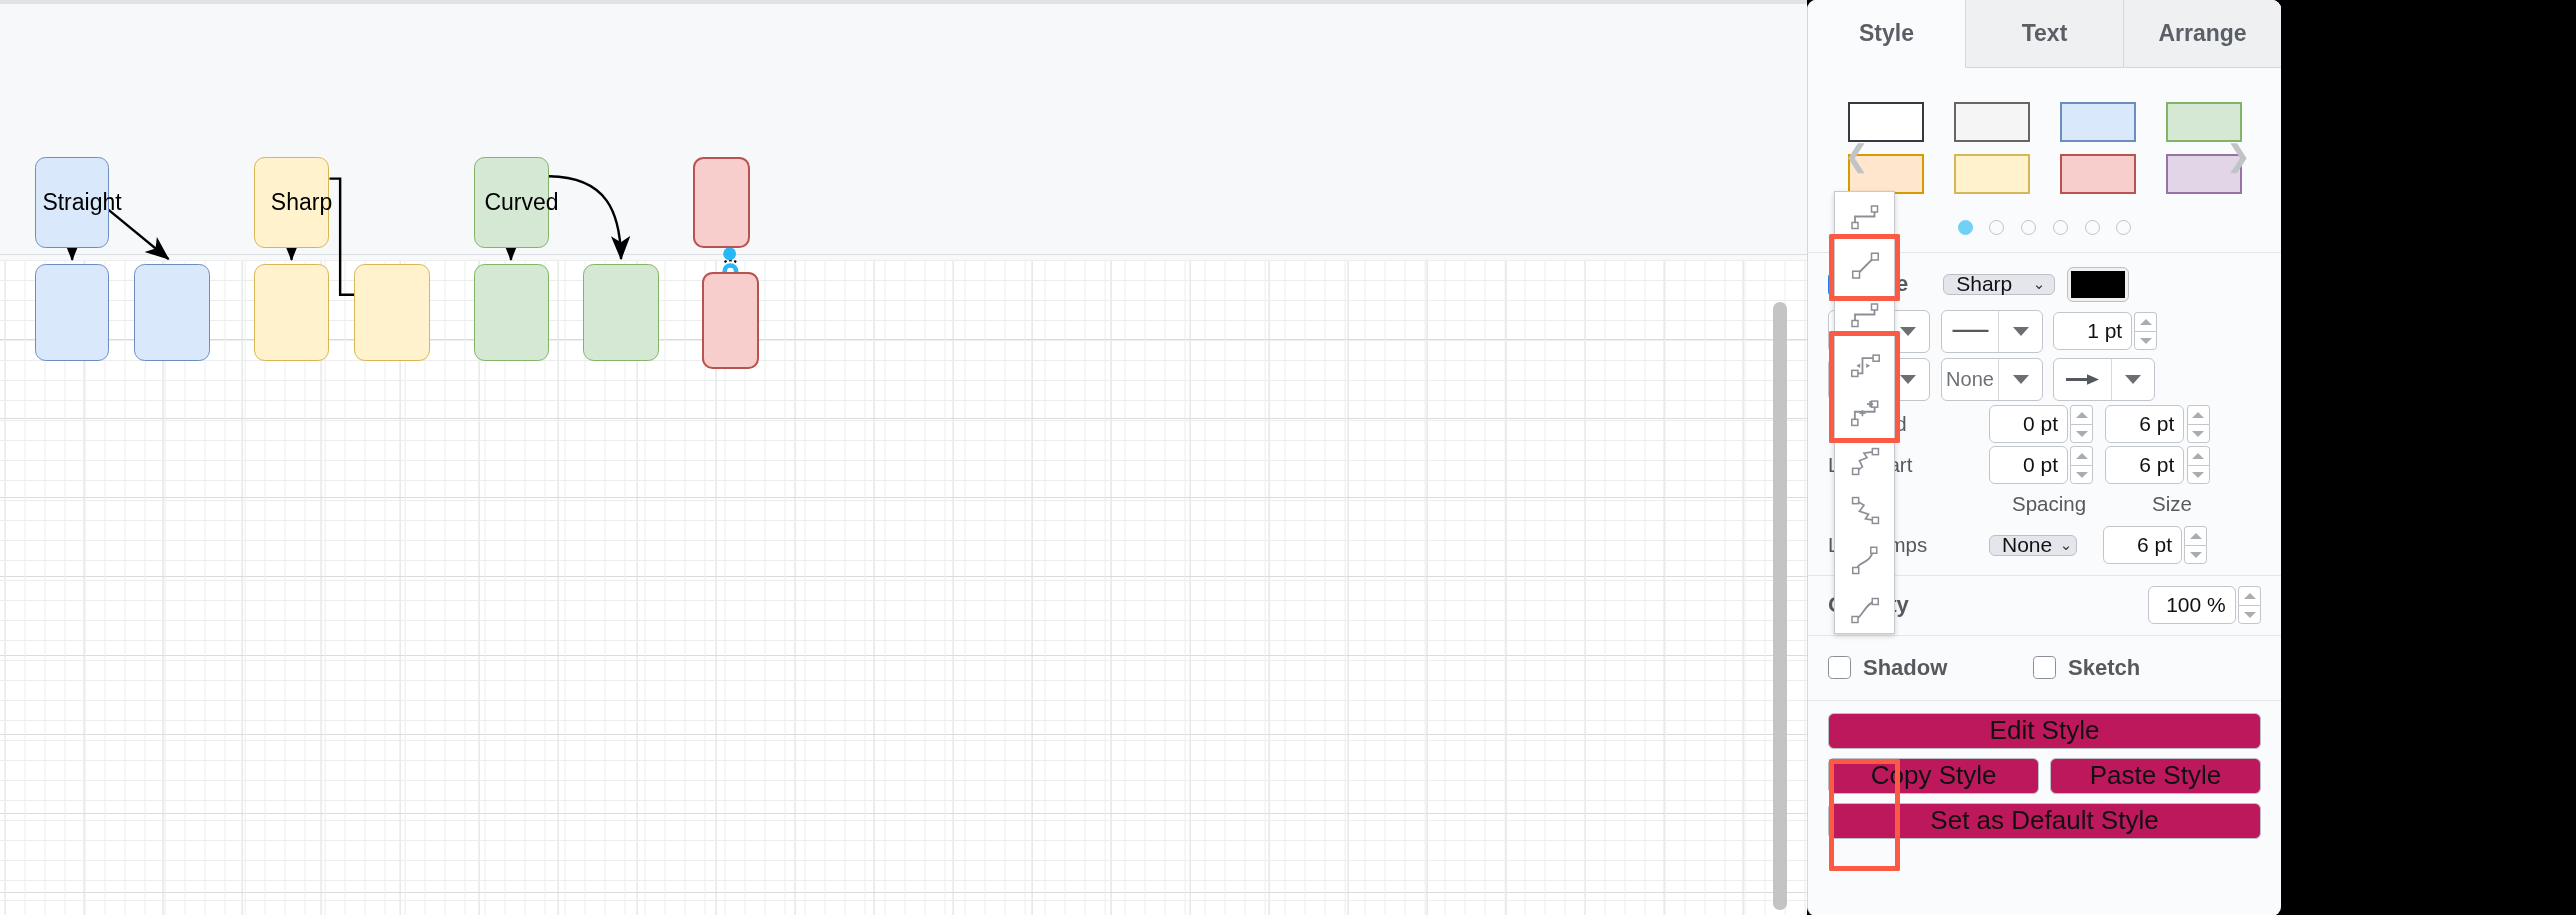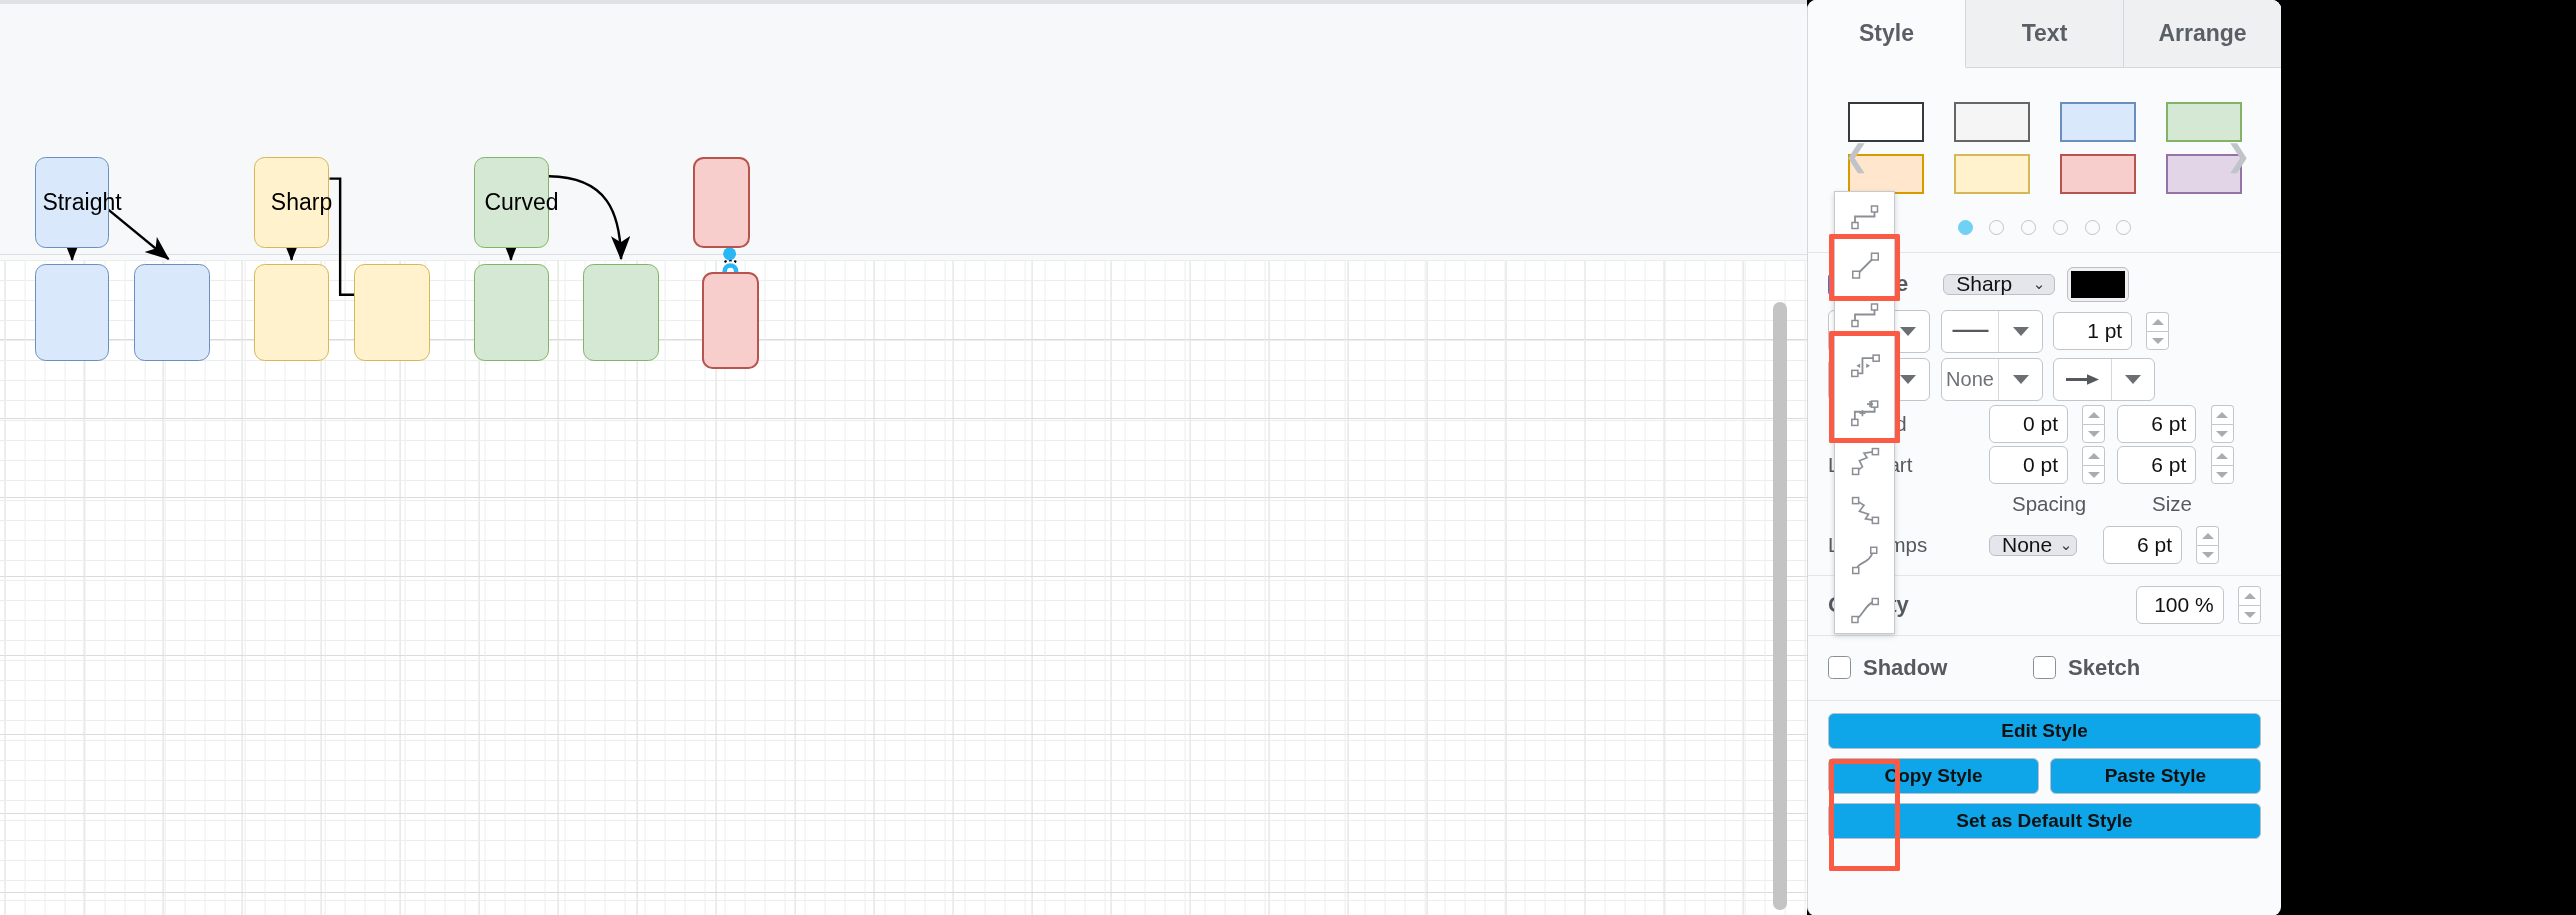--- a/index.html
+++ b/index.html
@@ -115,21 +115,21 @@
     padding: 0 9px 0 12px; font-size:21px; color:#111;
   }
   .caret { font-size:15px; color:#333; margin-left:7.6px; }
 
   .colorbtn {
     width: 62px; height: 35px; border:1.5px solid #bcbfc6; border-radius:6px;
     background:#f0f0f0; padding:3px; display:flex;
   }
   .colorbtn i { flex:1; display:block; background:#000; }
 
-  .ctl { display:flex; align-items:flex-end;gap:12px; }
+  .ctl { display:flex; align-items:flex-end; }
   .btnbox {
     border:0.8px solid #c2c5ca; border-radius:6px; background:#fff;
     height:43px; display:flex; align-items:center; overflow:hidden;
   }
   .btnbox .icon {
     width:59px; height:100%; display:flex; align-items:center; justify-content:center;
     border-right:0.8px solid #d6d8dc;
   }
   .btnbox .dd {
     width:43px; height:100%; display:flex; align-items:center; justify-content:center;
@@ -149,23 +149,23 @@
   .spin div {
     width:23px; height:19px; border:0.8px solid #c2c5ca; background:#fff;
     display:flex; align-items:center; justify-content:center;
   }
   .spin div:first-child { border-radius:3.8px 3.8px 0 0; border-bottom:none; }
   .spin div:last-child { border-radius:0 0 3.8px 3.8px; }
   .triu { width:0;height:0;border-left:6.8px solid transparent;border-right:6.8px solid transparent;border-bottom:6.8px solid #a9adb2; }
   .trid { width:0;height:0;border-left:6.8px solid transparent;border-right:6.8px solid transparent;border-top:6.8px solid #a9adb2; }
 
   .btn {
-    background:#0ea5e9; border:0.8px solid #bcbfc6; border-radius:6px;
+    background:#be185d; border:0.8px solid #bcbfc6; border-radius:6px;
     height:36px; display:flex; align-items:center; justify-content:center;
-    font-size:19px; color:#111;font-weight:bold;
+    font-size:26px; color:#111;
   }
 
   
   #dropdown {
     position:absolute; left: 26px; top: 191px; width: 61px;
     background:#fff; border:0.8px solid #c6c9ce; z-index: 50;
     box-shadow: 0 1.5px 5.3px rgba(0,0,0,.18);
   }
   .dd-item { width:61px; height:49px; display:flex; align-items:center; justify-content:center; }
   .hl-box {

